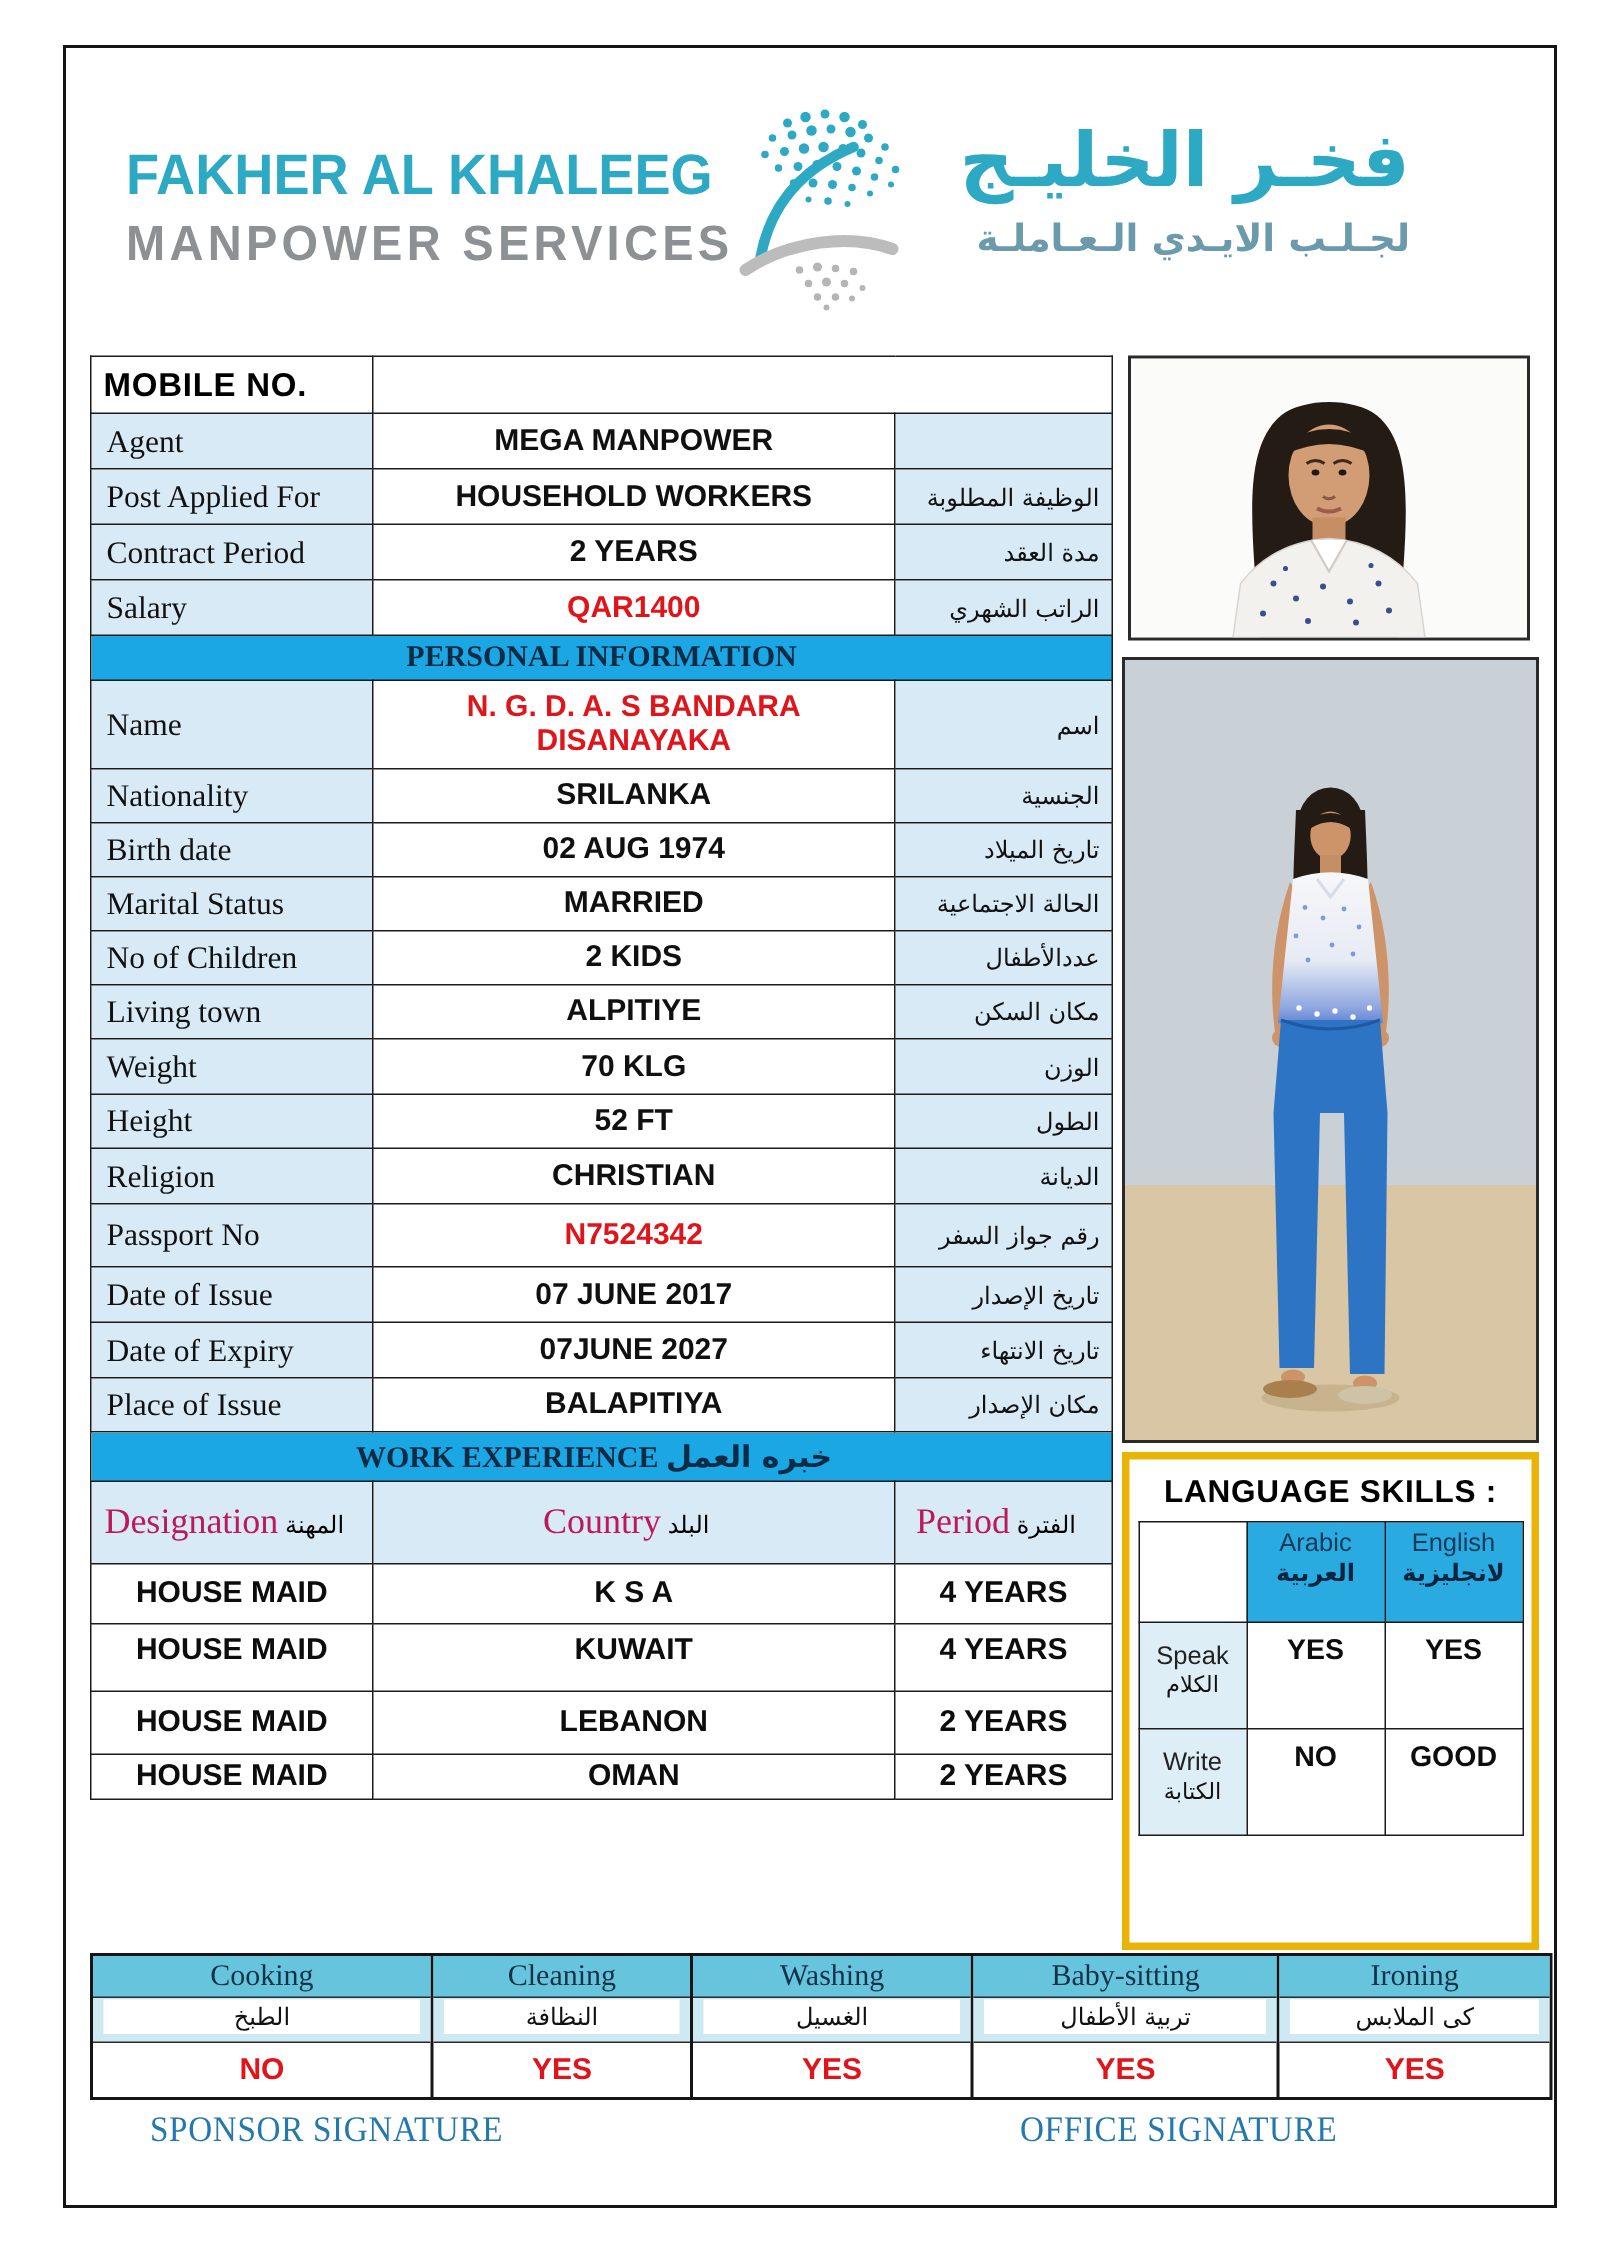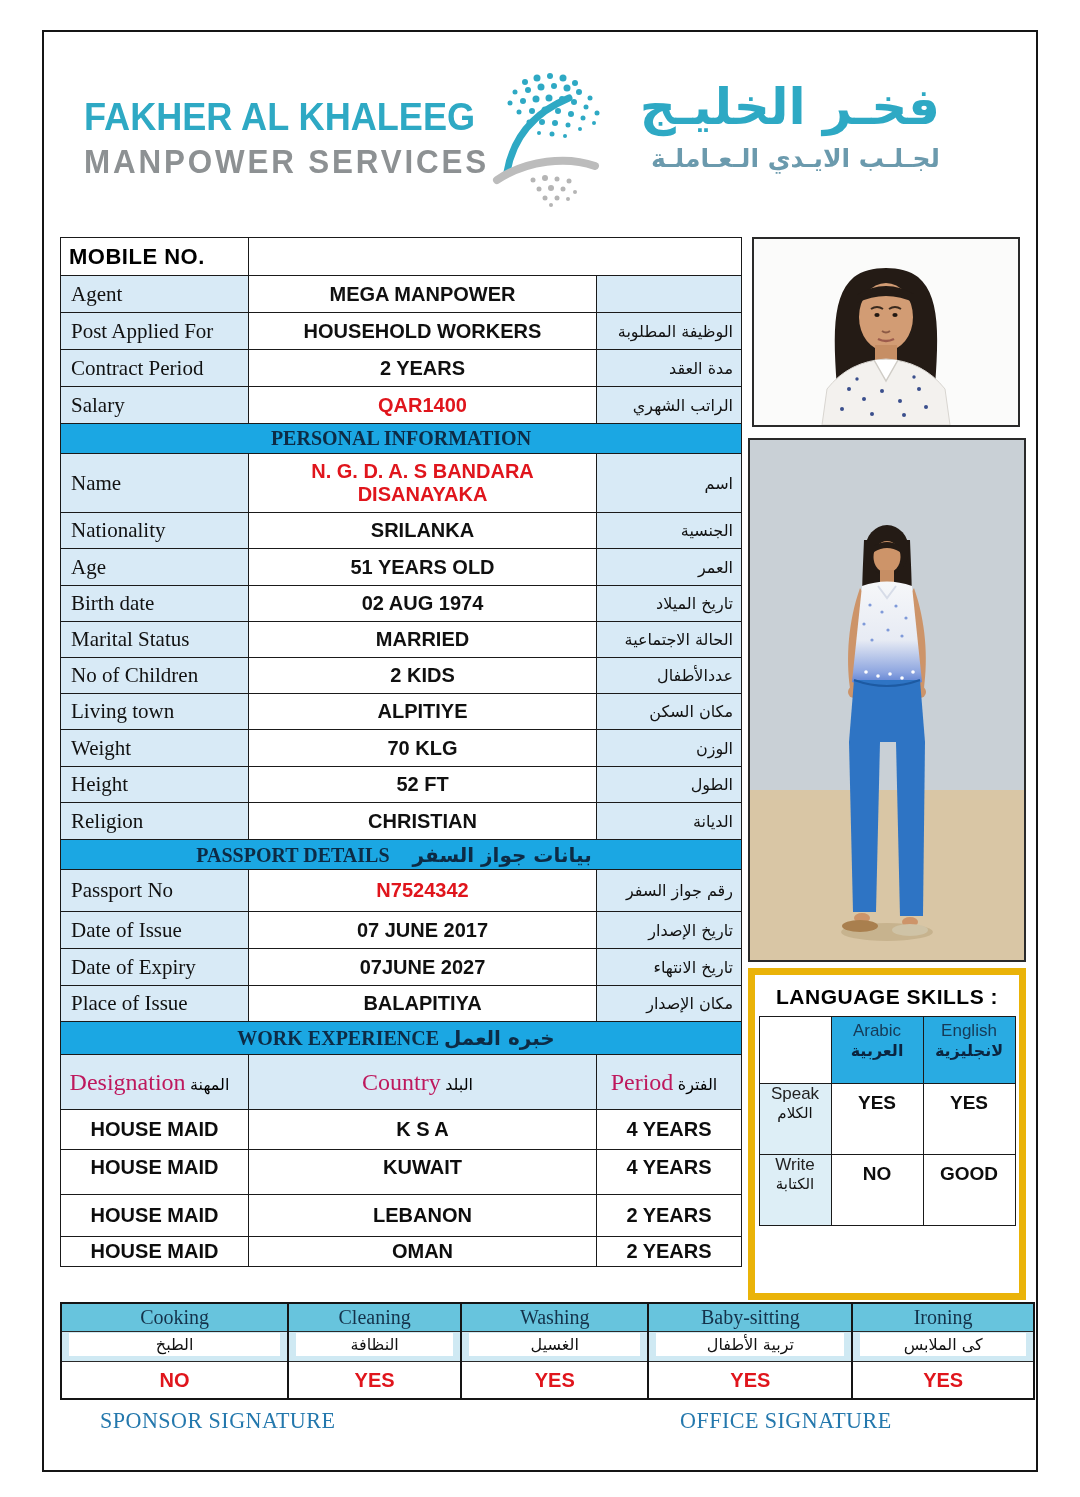--- a/index.html
+++ b/index.html
@@ -58,30 +58,30 @@
   td.we-head .en { font-family:"Liberation Serif", serif; font-size:24px; color:#be185d; display:inline-block; }
   td.we-head .ar-s { font-family:"DejaVu Sans", sans-serif; font-size:16px; margin-right:10px; display:inline-block; }
   td.we-val { background:#fff; text-align:center; font-size:20px; font-weight:bold; color:#0d0d0d; }
 
   
   .photo1 { position:absolute; left:752px; top:237px; width:268px; height:190px;
     border:2px solid #2a2a2a; background:#fff; overflow:hidden; }
   .photo2 { position:absolute; left:748px; top:438px; width:278px; height:524px;
     border:2px solid #2a2a2a; background:#c9d0d6; overflow:hidden; }
   .lang-panel { position:absolute; left:748px; top:968px; width:278px; height:332px;
-    border:7px solid #eab308; background:#fff; }
+    border:5px solid #eab308; background:#fff; }
   .lang-title { text-align:center; font-size:21px; font-weight:900; letter-spacing:.5px;
     color:#000; margin-top:10px; }
   table.lang { margin:7px auto 0 auto; width:256px; border-collapse:collapse; table-layout:fixed; }
   table.lang td { border:1.5px solid #1a1a1a; vertical-align:top; text-align:center; }
   td.lang-corner { background:#fff; }
   td.lang-colhead { background:#29abe2; padding-top:4px; }
   td.lang-colhead .en { font-size:17px; color:#163a57; }
   td.lang-colhead .ar-s { font-family:"DejaVu Sans", sans-serif; font-size:16px; font-weight:bold; color:#0b2540; direction:rtl; }
-  td.lang-rowhead { background:#ddeef6; padding-top:0; }
+  td.lang-rowhead { background:#ddeef6; padding-top:12px; }
   td.lang-rowhead .en { font-size:17px; color:#222; }
   td.lang-rowhead .ar-s { font-family:"DejaVu Sans", sans-serif; font-size:15px; font-weight:normal; color:#111; direction:rtl; }
   td.lang-val { background:#fff; font-size:19px; font-weight:bold; color:#0d0d0d; padding-top:8px; }
 
   
   .skills { position:absolute; left:60px; top:1302px; width:975px;
     border:2px solid #151515; display:flex; background:#fff; }
   .skill-col { border-right:2px solid #151515; }
   .skill-col:last-child { border-right:none; }
   .skill-head { background:#67c4dd; height:28px; display:flex; align-items:center; justify-content:center;
@@ -212,25 +212,20 @@
       <div>N. G. D. A. S BANDARA</div>
       <div>DISANAYAKA</div>
     </td>
     <td class="ar">اسم</td>
   </tr>
   <tr style="height:36px">
     <td class="lbl">Nationality</td>
     <td class="val">SRILANKA</td>
     <td class="ar">الجنسية</td>
   </tr>
-  <tr style="height:37px">
-    <td class="lbl">Age</td>
-    <td class="val">51 YEARS OLD</td>
-    <td class="ar">العمر</td>
-  </tr>
   <tr style="height:36px">
     <td class="lbl">Birth date</td>
     <td class="val">02 AUG 1974</td>
     <td class="ar">تاريخ الميلاد</td>
   </tr>
   <tr style="height:36px">
     <td class="lbl">Marital Status</td>
     <td class="val">MARRIED</td>
     <td class="ar">الحالة الاجتماعية</td>
   </tr>
@@ -253,26 +248,20 @@
     <td class="lbl">Height</td>
     <td class="val">52  FT</td>
     <td class="ar">الطول</td>
   </tr>
   <tr style="height:37px">
     <td class="lbl">Religion</td>
     <td class="val">CHRISTIAN</td>
     <td class="ar">الديانة</td>
   </tr>
 
-  <tr style="height:30px">
-    <td class="band" colspan="3">
-      <span>PASSPORT DETAILS</span>
-      <span class="ar-inline" style="margin-right:14px; margin-left:18px;">بيانات جواز السفر</span>
-    </td>
-  </tr>
 
   <tr style="height:42px">
     <td class="lbl">Passport No</td>
     <td class="val red">N7524342</td>
     <td class="ar">رقم جواز السفر</td>
   </tr>
   <tr style="height:37px">
     <td class="lbl">Date of Issue</td>
     <td class="val">07 JUNE 2017</td>
     <td class="ar">تاريخ الإصدار</td>

